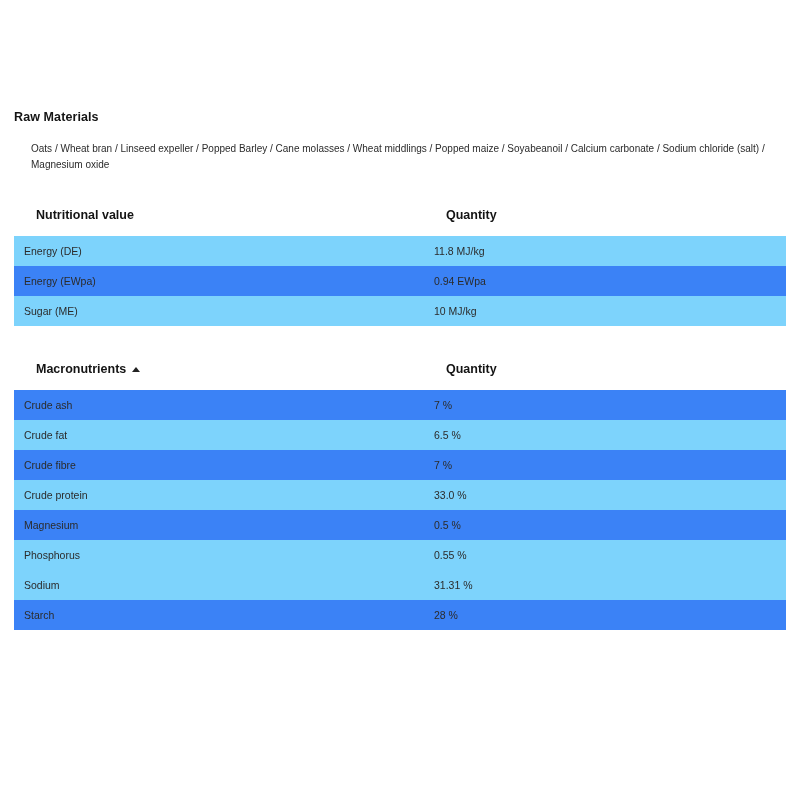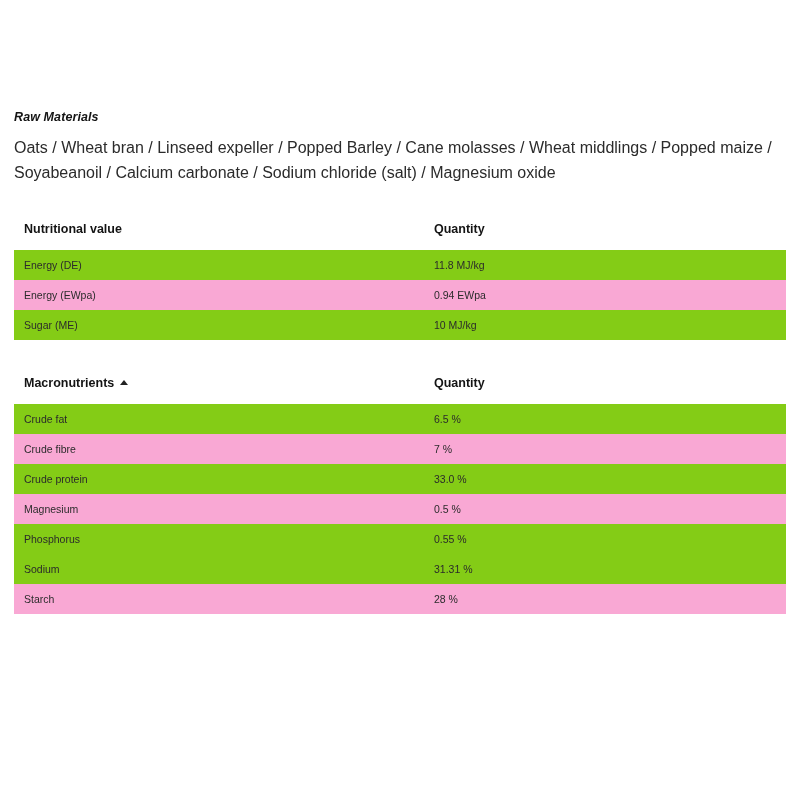--- a/index.html
+++ b/index.html
@@ -23,28 +23,27 @@
     position: relative;
   }
   .spacer-top { height: 110px; }
 
   .section-heading {
     font-size: 12.5px;
     font-weight: bold;
     color: #141414;
     margin: 0 0 12px 0;
     letter-spacing: 0.1px;
-    font-style: italic;
   }
   .raw-materials-text {
-    font-size: 16px;
+    font-size: 10px;
     line-height: 1.55;
     color: #2b2b2b;
     max-width: 780px;
-    margin: 0;
+    margin: 17px;
   }
 
   .table-block {
     margin-top: 30px;
   }
   .table {
     width: 100%;
     border-collapse: collapse;
     table-layout: fixed;
   }
@@ -57,36 +56,37 @@
     background: #ffffff;
   }
   .table th.col-name { width: 390px; }
   .table td {
     font-size: 10.5px;
     color: #2b2b2b;
     padding: 9px 10px;
     border: none;
     vertical-align: middle;
   }
-  .table tbody tr.odd td { background: #84cc16; }
-  .table tbody tr.even td { background: #f9a8d4; }
+  .table tbody tr.odd td { background: #7dd3fc; }
+  .table tbody tr.even td { background: #3b82f6; }
 
   .sort-caret {
     display: inline-block;
     margin-left: 6px;
     width: 0;
     height: 0;
     border-left: 4px solid transparent;
     border-right: 4px solid transparent;
     border-bottom: 5px solid #222222;
     vertical-align: 2px;
   }
   .th-inner {
     display: inline-flex;
     align-items: center;
+    margin-left: 12px;
   }
 </style>
 </head>
 <body>
 
 <div class="page">
 
   <div class="spacer-top"></div>
 
   <section>
@@ -132,20 +132,24 @@
               <span>Macronutrients</span>
               <span class="sort-caret"></span>
             </span>
           </th>
           <th>
             <span class="th-inner">Quantity</span>
           </th>
         </tr>
       </thead>
       <tbody>
+        <tr class="even">
+          <td>Crude ash</td>
+          <td>7 %</td>
+        </tr>
         <tr class="odd">
           <td>Crude fat</td>
           <td>6.5 %</td>
         </tr>
         <tr class="even">
           <td>Crude fibre</td>
           <td>7 %</td>
         </tr>
         <tr class="odd">
           <td>Crude protein</td>

